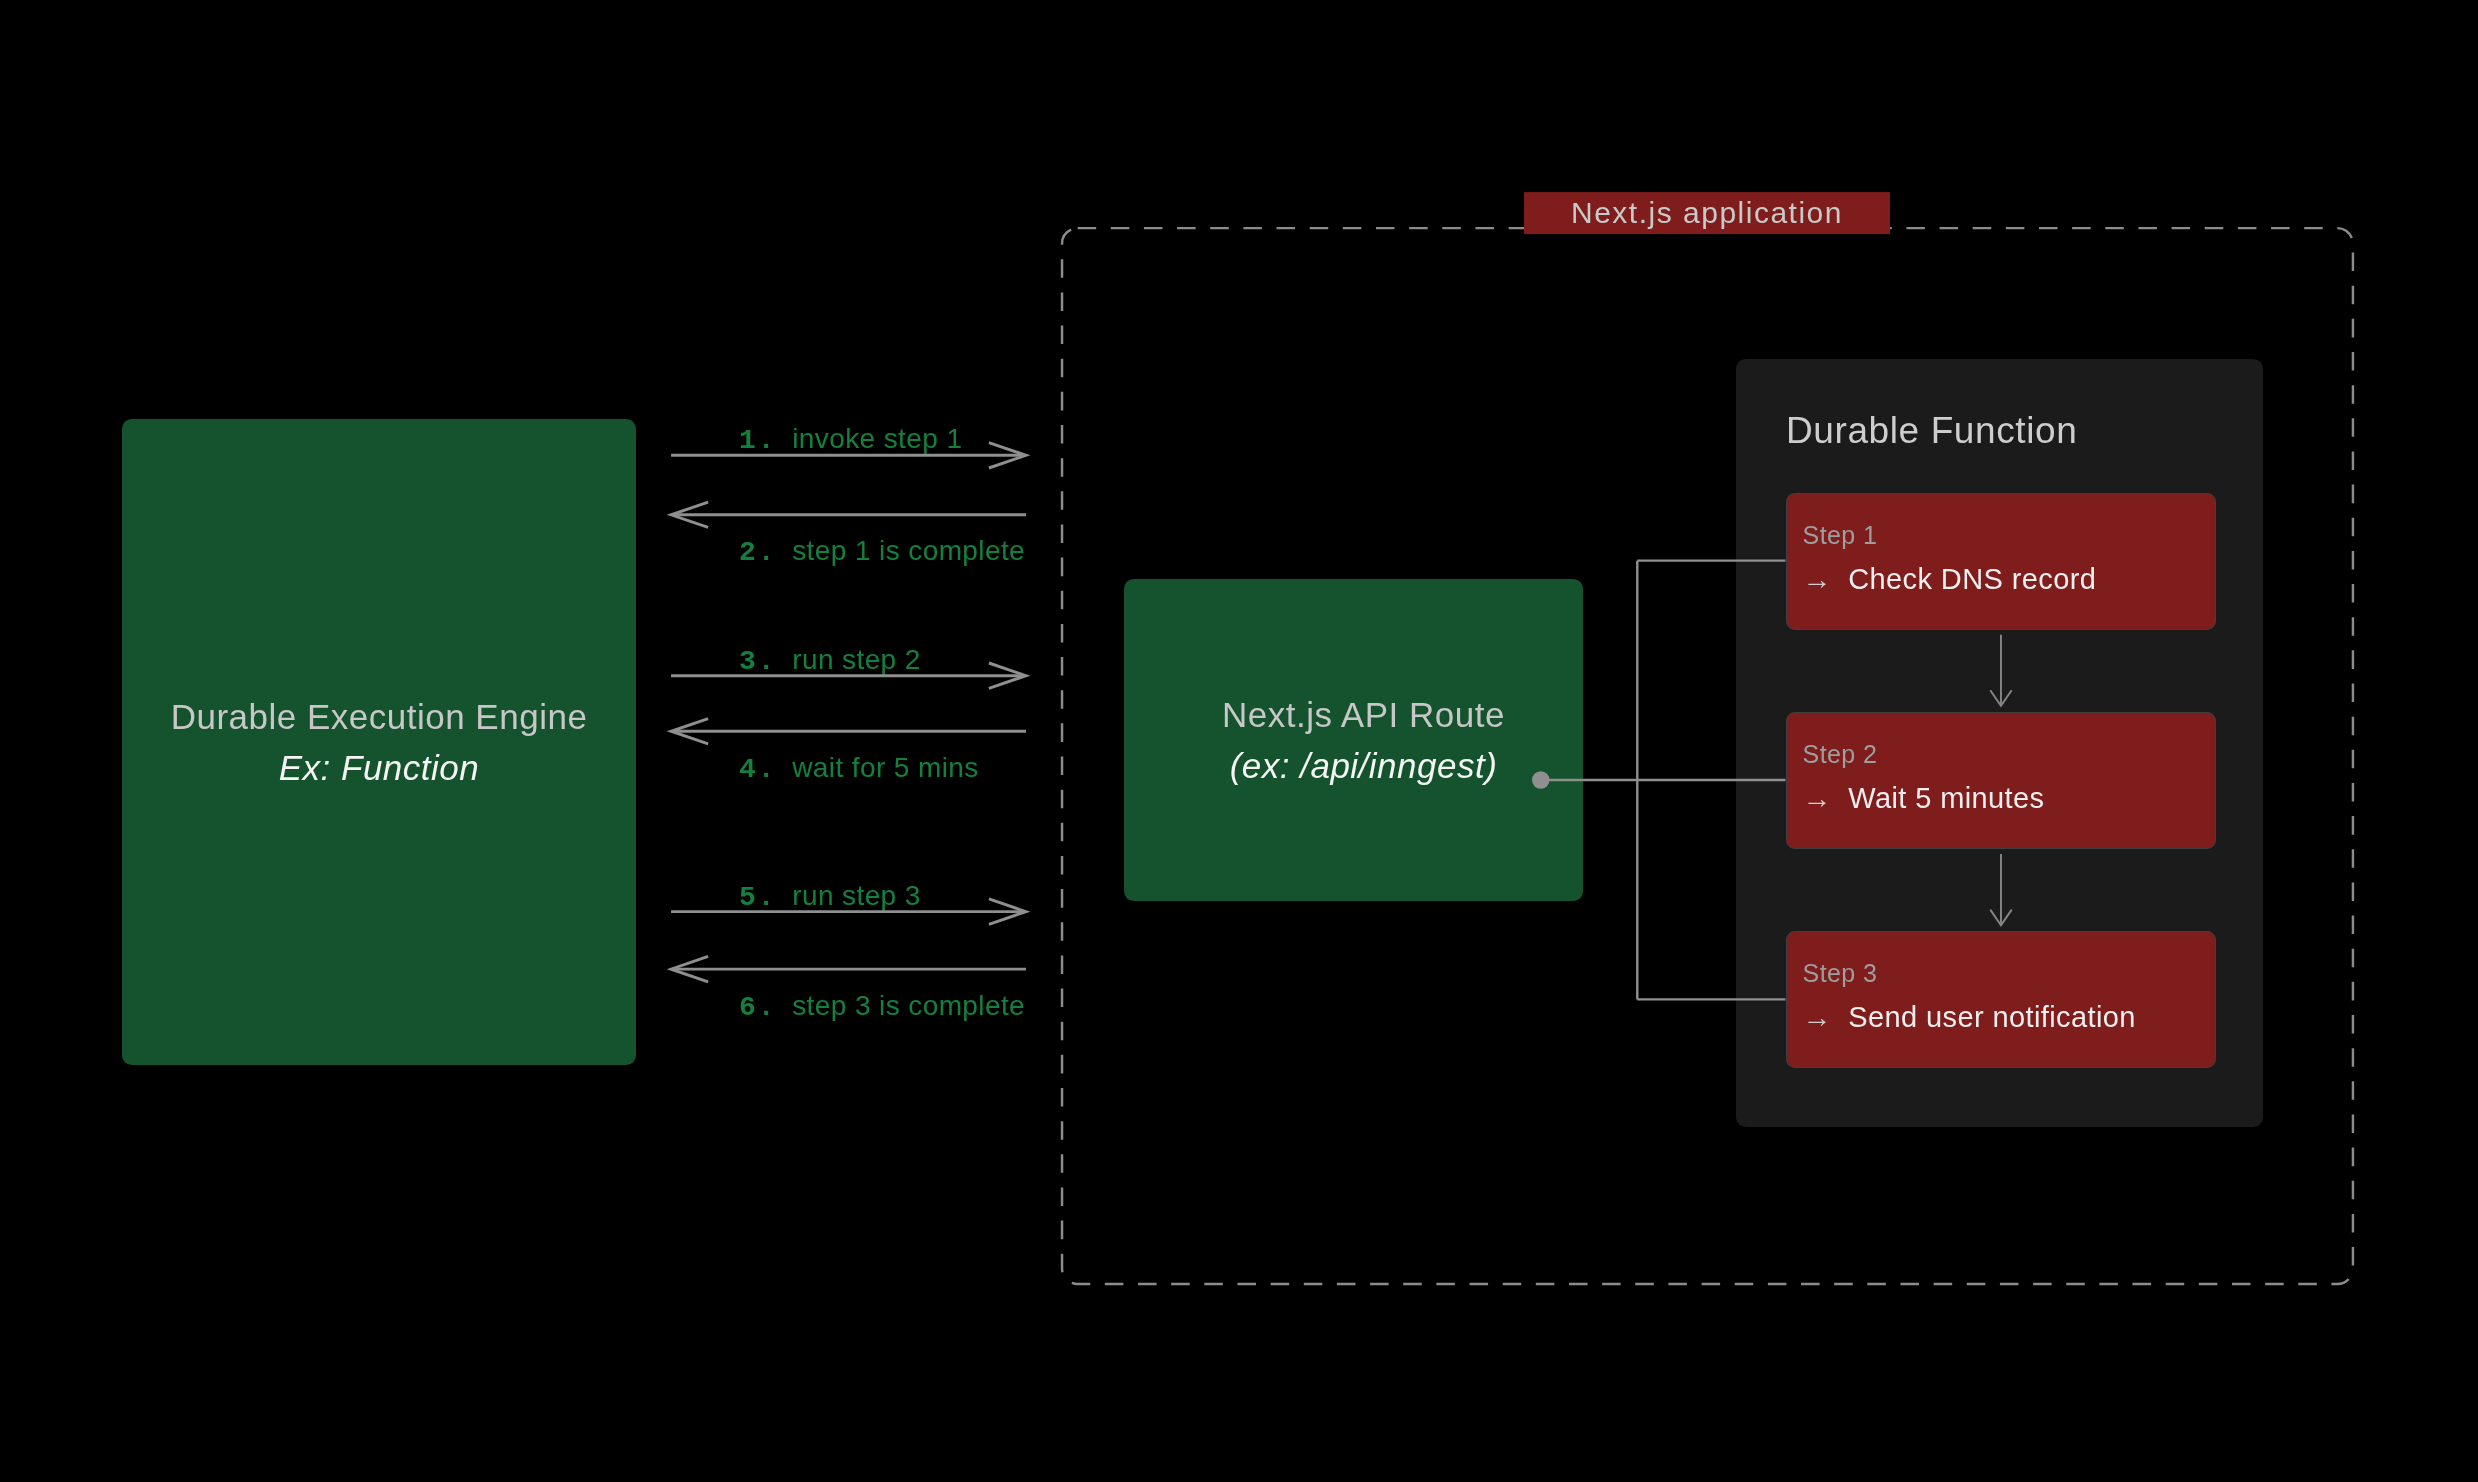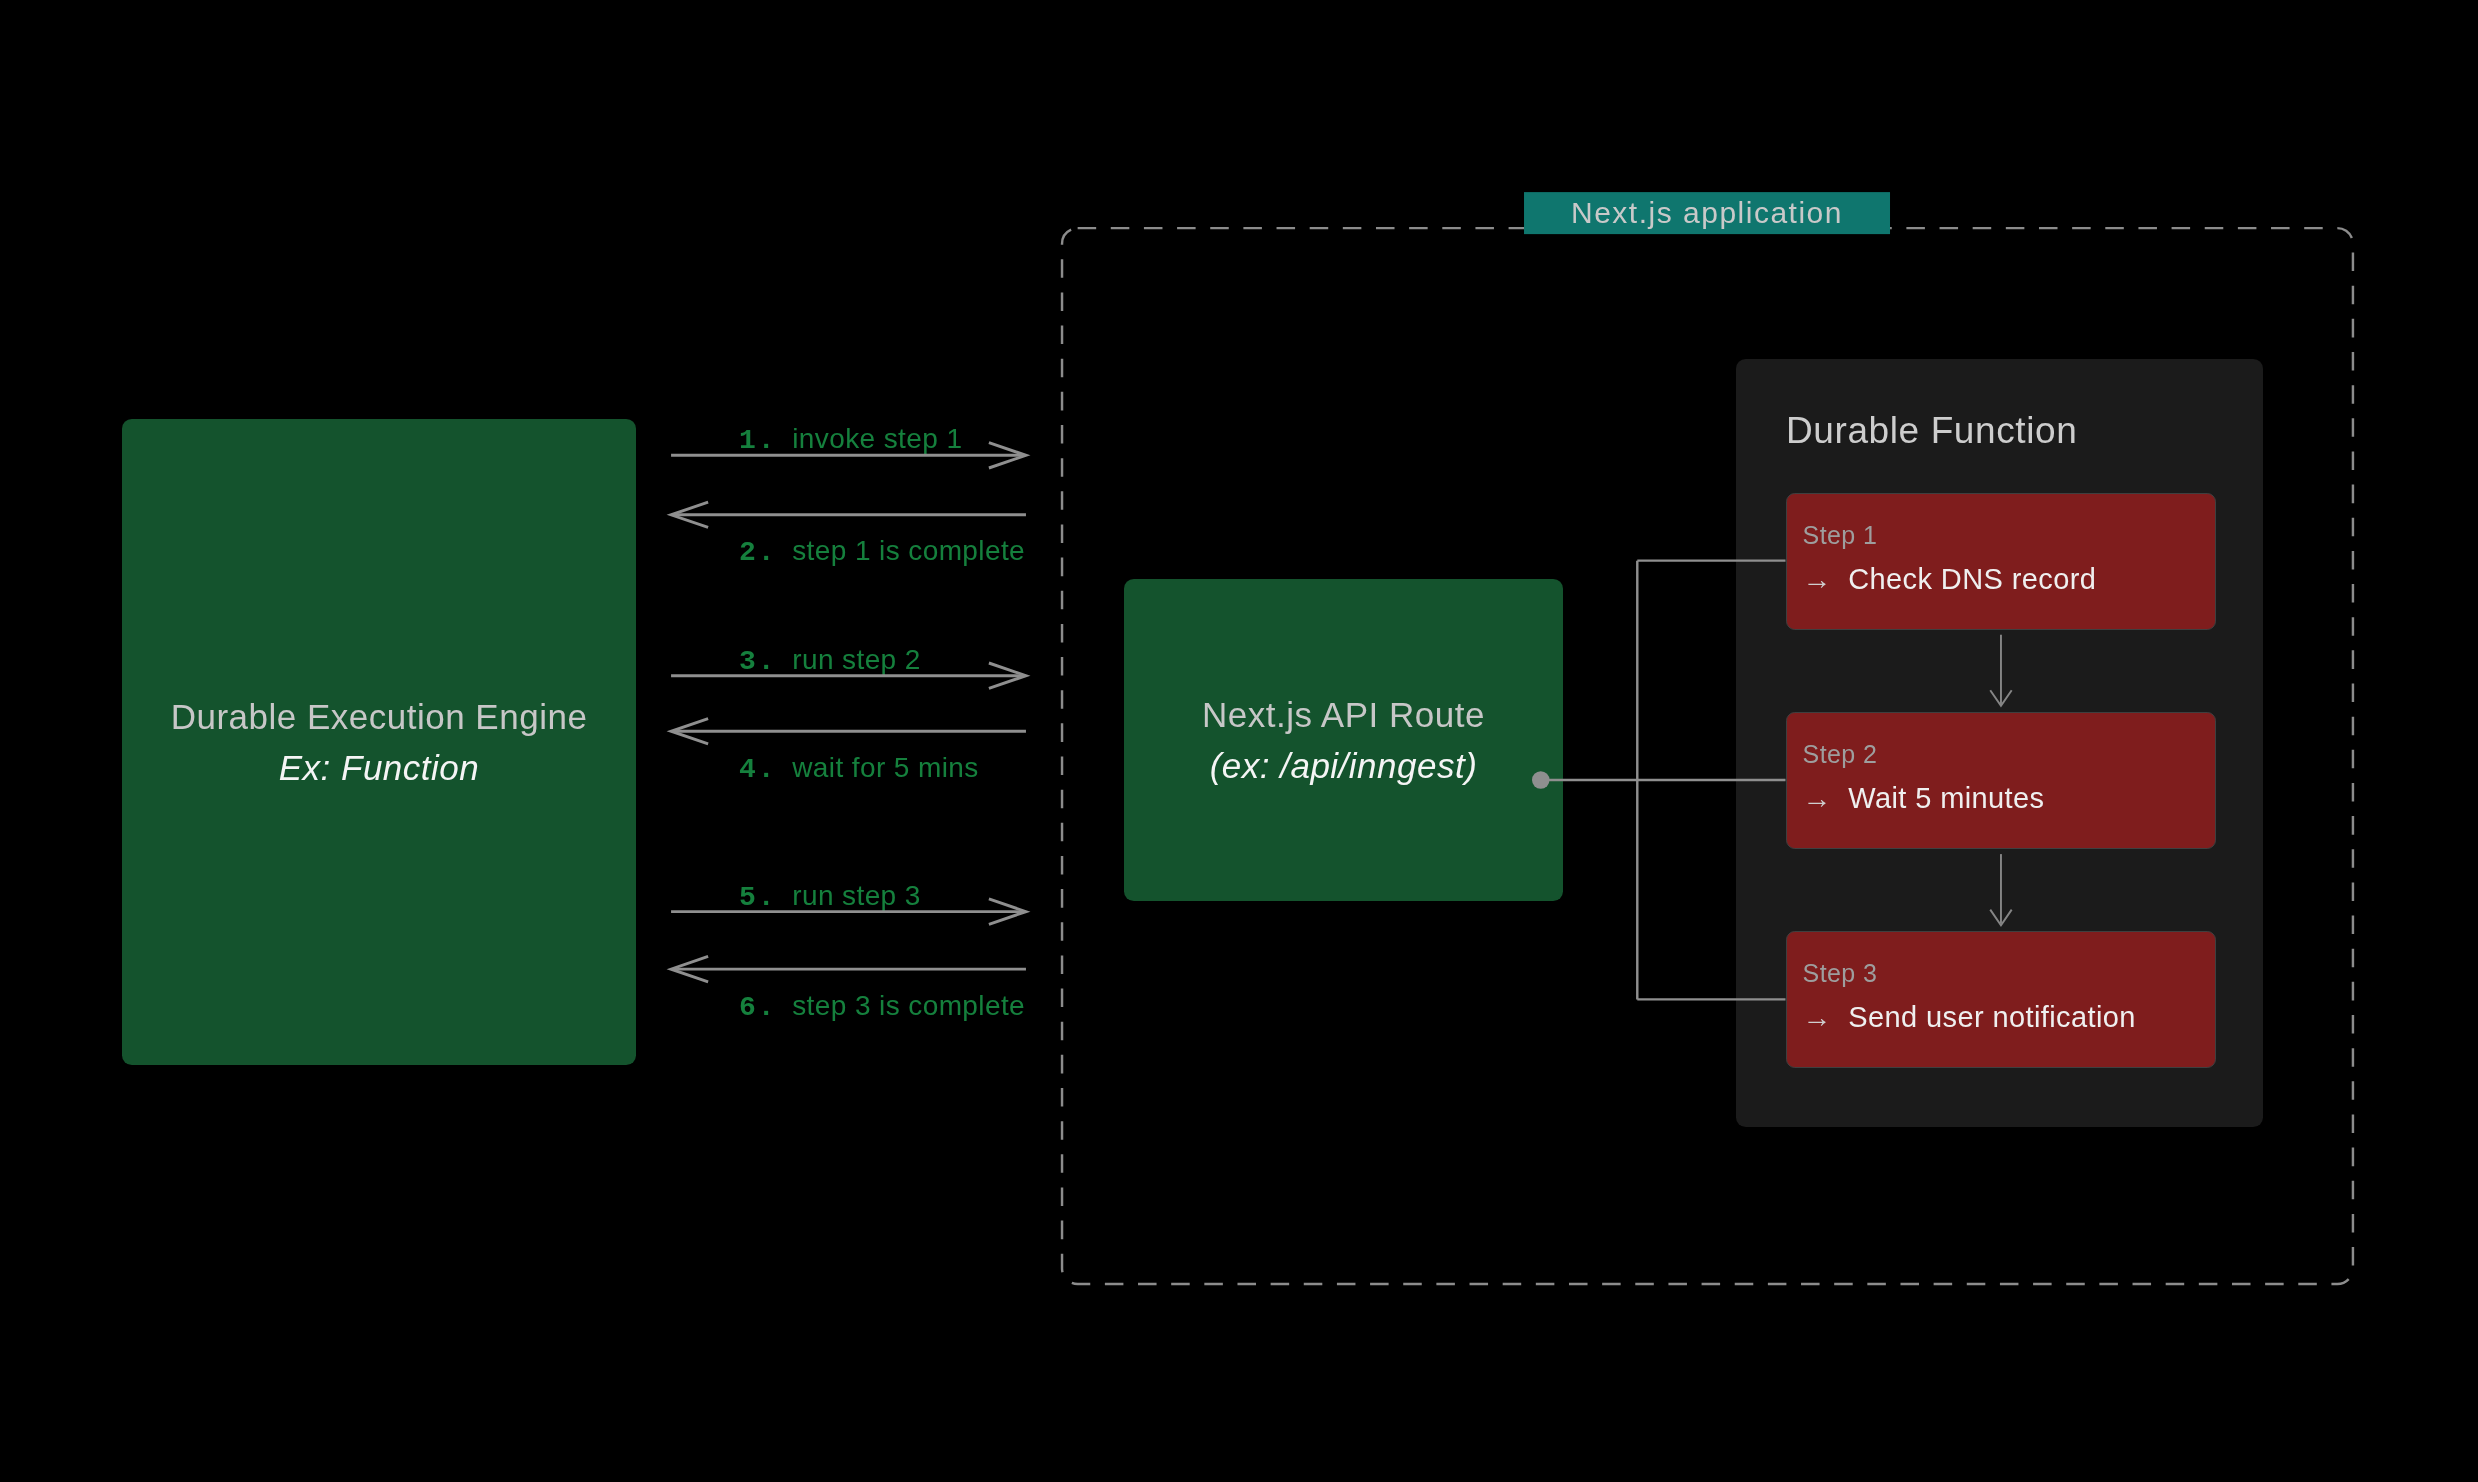--- a/index.html
+++ b/index.html
@@ -71,21 +71,21 @@
     margin-right: 15.6px;
     letter-spacing: 2px;
   }
 
   
   .app-label {
     position: absolute;
     left: 1707px;
     top: 213px;
     transform: translate(-50%, -50%);
-    background: #0f766e;
+    background: #7f1d1d;
     padding: 3.9px 47px;
     font-size: 30px;
     color: #c9c9c9;
     letter-spacing: 1.5px;
     white-space: nowrap;
     z-index: 3;
   }
 
   
   .df-panel {
@@ -167,21 +167,21 @@
   </div>
   <div class="msg-label" style="top:880px;">
     <span class="msg-num">5.</span><span>run step 3</span>
   </div>
   <div class="msg-label" style="top:990px;">
     <span class="msg-num">6.</span><span>step 3 is complete</span>
   </div>
 
   <div class="app-label">Next.js application</div>
 
-  <div class="node-box" style="left:1124px; top:579px; width:439px; height:322px;">
+  <div class="node-box" style="left:1124px; top:579px; width:439px; height:322px;padding-left:20px;">
     <div class="node-title">Next.js API Route</div>
     <div class="node-subtitle">(ex: /api/inngest)</div>
   </div>
 
   <div class="df-panel"></div>
   <div class="df-title">Durable Function</div>
 
   <div class="step-card" style="top:493px;">
     <div class="step-label">Step 1</div>
     <div class="step-row">

